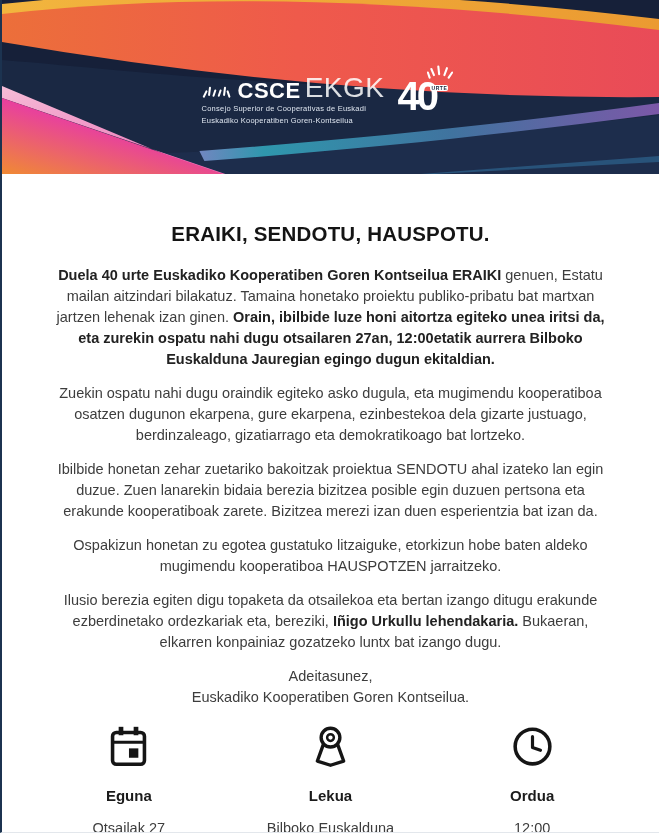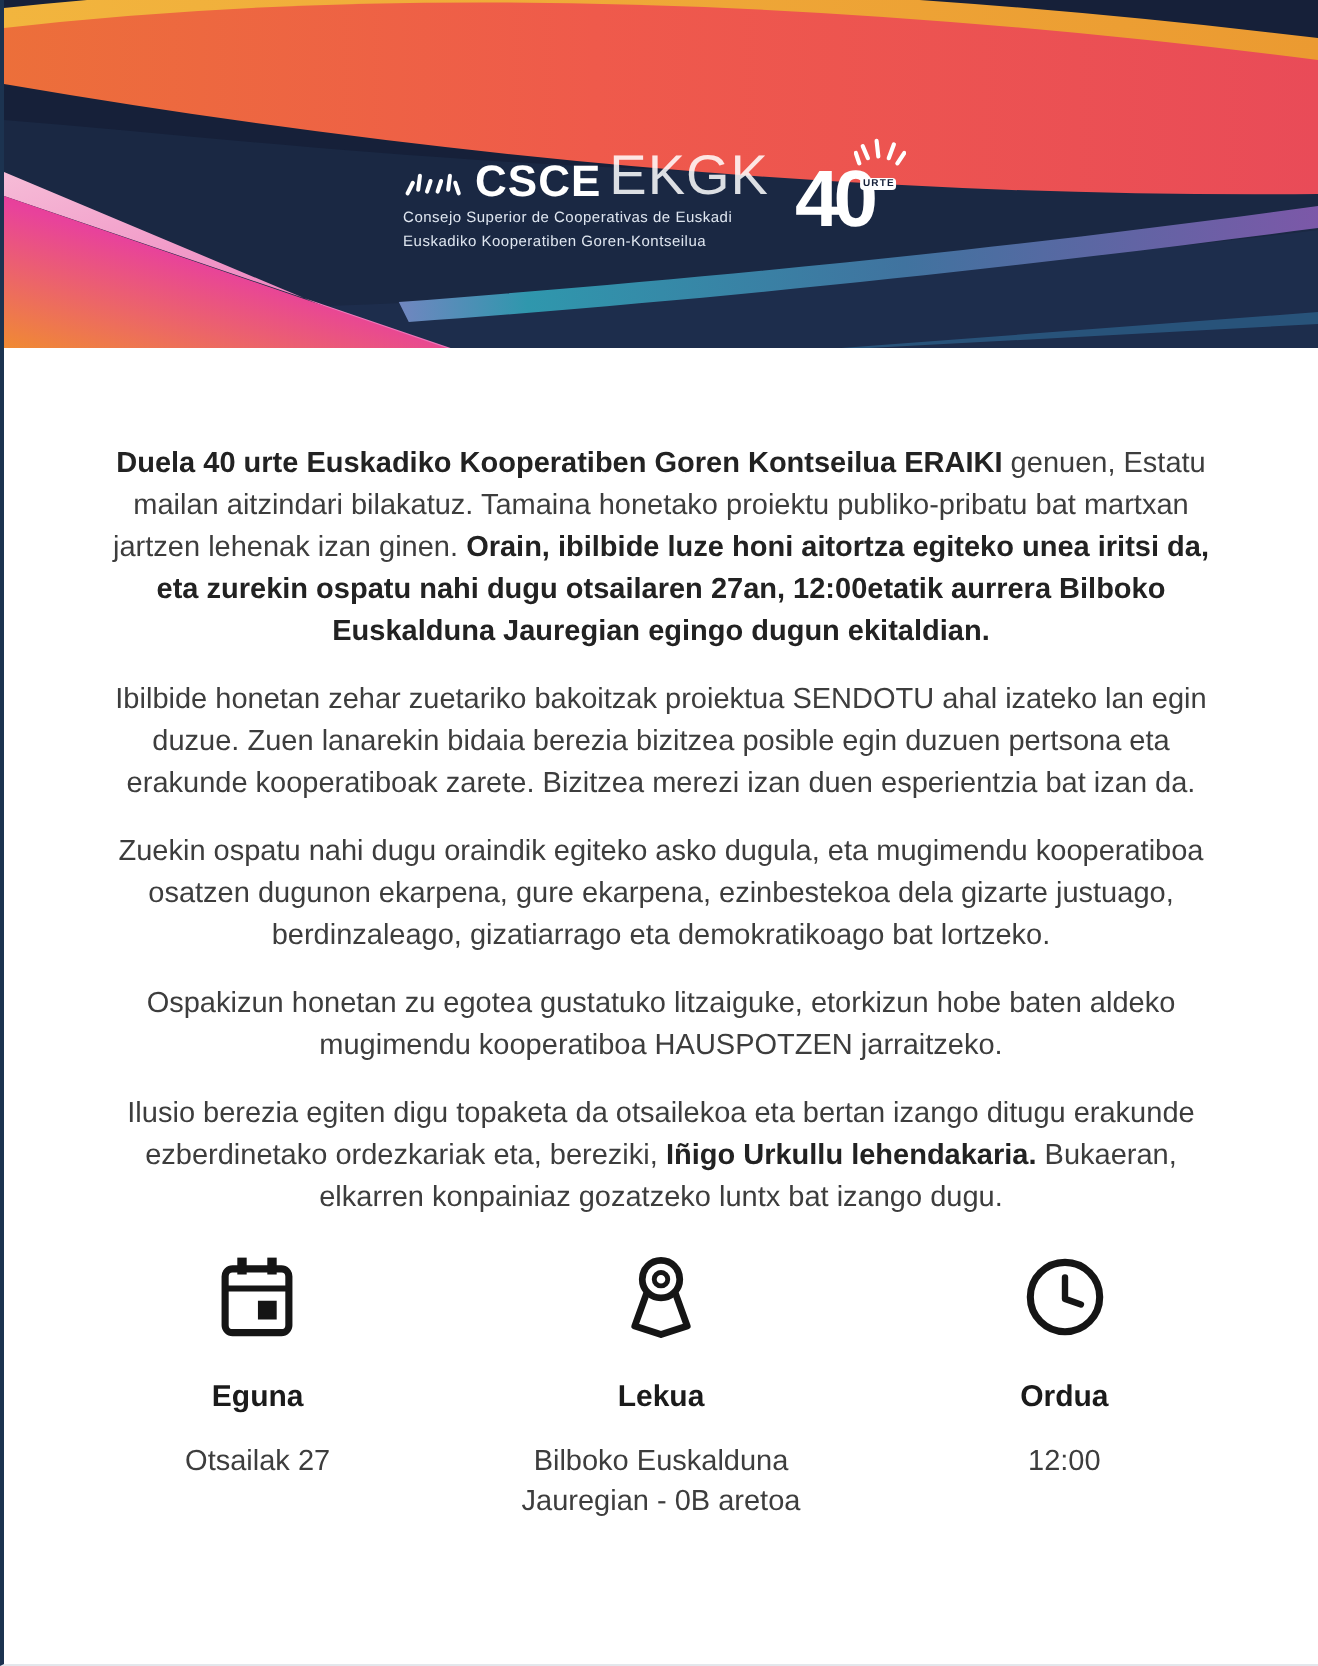--- a/index.html
+++ b/index.html
@@ -7,21 +7,21 @@
   .page{
     position:relative;width:659px;height:833px;box-sizing:border-box;
     background:#fff;border-left:2px solid #1c3350;border-bottom:1px solid #e3e7ec;
     overflow:hidden;
   }
   
   .hero{position:relative;width:100%;height:174px;background:#162039;overflow:hidden;}
   .hero-art{position:absolute;inset:0;width:100%;height:100%;display:block;}
   .logo{
     position:absolute;top:74px;left:50%;transform:translateX(-50%);
-    display:flex;align-items:flex-end;gap:13px;color:#fff;white-space:nowrap;
+    display:flex;align-items:flex-start;gap:13px;color:#fff;white-space:nowrap;
   }
   .brand-row{display:flex;align-items:flex-end;gap:6px;}
   .sunburst{width:30px;height:17px;margin-bottom:3px;}
   .brand-bold{font-size:22px;font-weight:700;letter-spacing:.5px;line-height:1;}
   .brand-light{font-size:28px;font-weight:300;letter-spacing:.5px;line-height:1;color:#ffffffd9;margin-left:-2px;}
   .tagline{font-size:7.5px;line-height:10px;color:#dfe6f0;letter-spacing:.25px;margin-top:2px;}
   .tagline:first-of-type{margin-top:5px;}
   .badge{position:relative;width:62px;height:52px;margin-top:-4px;}
   .badge-num{font-size:40px;font-weight:700;letter-spacing:-3px;line-height:52px;}
   .badge-rays{position:absolute;top:-5px;right:6px;width:26px;height:15px;}
@@ -108,25 +108,28 @@
             <path d="M14 10 L13 1"></path>
           <path d="M20 11 L23 3"></path>
             <path d="M25 14 L29 8"></path>
         </svg>
         <span class="badge-word">URTE</span>
       </div>
     </div>
   </header>
 
   <main class="content">
+    <h1 class="title">ERAIKI, SENDOTU, HAUSPOTU.</h1>
     <p><b>Duela 40 urte Euskadiko Kooperatiben Goren Kontseilua ERAIKI</b><span> genuen, Estatu mailan aitzindari bilakatuz. Tamaina honetako proiektu publiko-pribatu bat martxan jartzen lehenak izan ginen. </span><b>Orain, ibilbide luze honi aitortza egiteko unea iritsi da, eta zurekin ospatu nahi dugu otsailaren 27an, 12:00etatik aurrera Bilboko Euskalduna Jauregian egingo dugun ekitaldian.</b></p>
+    <p><span>Zuekin ospatu nahi dugu oraindik egiteko asko dugula, eta mugimendu kooperatiboa osatzen dugunon ekarpena, gure ekarpena, ezinbestekoa dela gizarte justuago, berdinzaleago, gizatiarrago eta demokratikoago bat lortzeko.</span></p>
     <p><span>Ibilbide honetan zehar zuetariko bakoitzak proiektua SENDOTU ahal izateko lan egin duzue. Zuen lanarekin bidaia berezia bizitzea posible egin duzuen pertsona eta erakunde kooperatiboak zarete. Bizitzea merezi izan duen esperientzia bat izan da.</span></p>
-    <p><span>Zuekin ospatu nahi dugu oraindik egiteko asko dugula, eta mugimendu kooperatiboa osatzen dugunon ekarpena, gure ekarpena, ezinbestekoa dela gizarte justuago, berdinzaleago, gizatiarrago eta demokratikoago bat lortzeko.</span></p>
     <p><span>Ospakizun honetan zu egotea gustatuko litzaiguke, etorkizun hobe baten aldeko mugimendu kooperatiboa HAUSPOTZEN jarraitzeko.</span></p>
     <p><span>Ilusio berezia egiten digu topaketa da otsailekoa eta bertan izango ditugu erakunde ezberdinetako ordezkariak eta, bereziki, </span><b>Iñigo Urkullu lehendakaria.</b><span> Bukaeran, elkarren konpainiaz gozatzeko luntx bat izango dugu.</span></p>
+    <p class="signature">Adeitasunez,
+Euskadiko Kooperatiben Goren Kontseilua.</p>
   </main>
 
   <footer class="event-details">
 
     <div class="fcol">
       <div class="ficon">
         <svg viewBox="0 0 48 48" aria-hidden="true">
           <g fill="none" stroke="#151515">
             <rect x="7" y="9" width="34" height="34" rx="4" stroke-width="3.8"></rect>
             <line x1="7" y1="19.5" x2="41" y2="19.5" stroke-width="3.2"></line>

